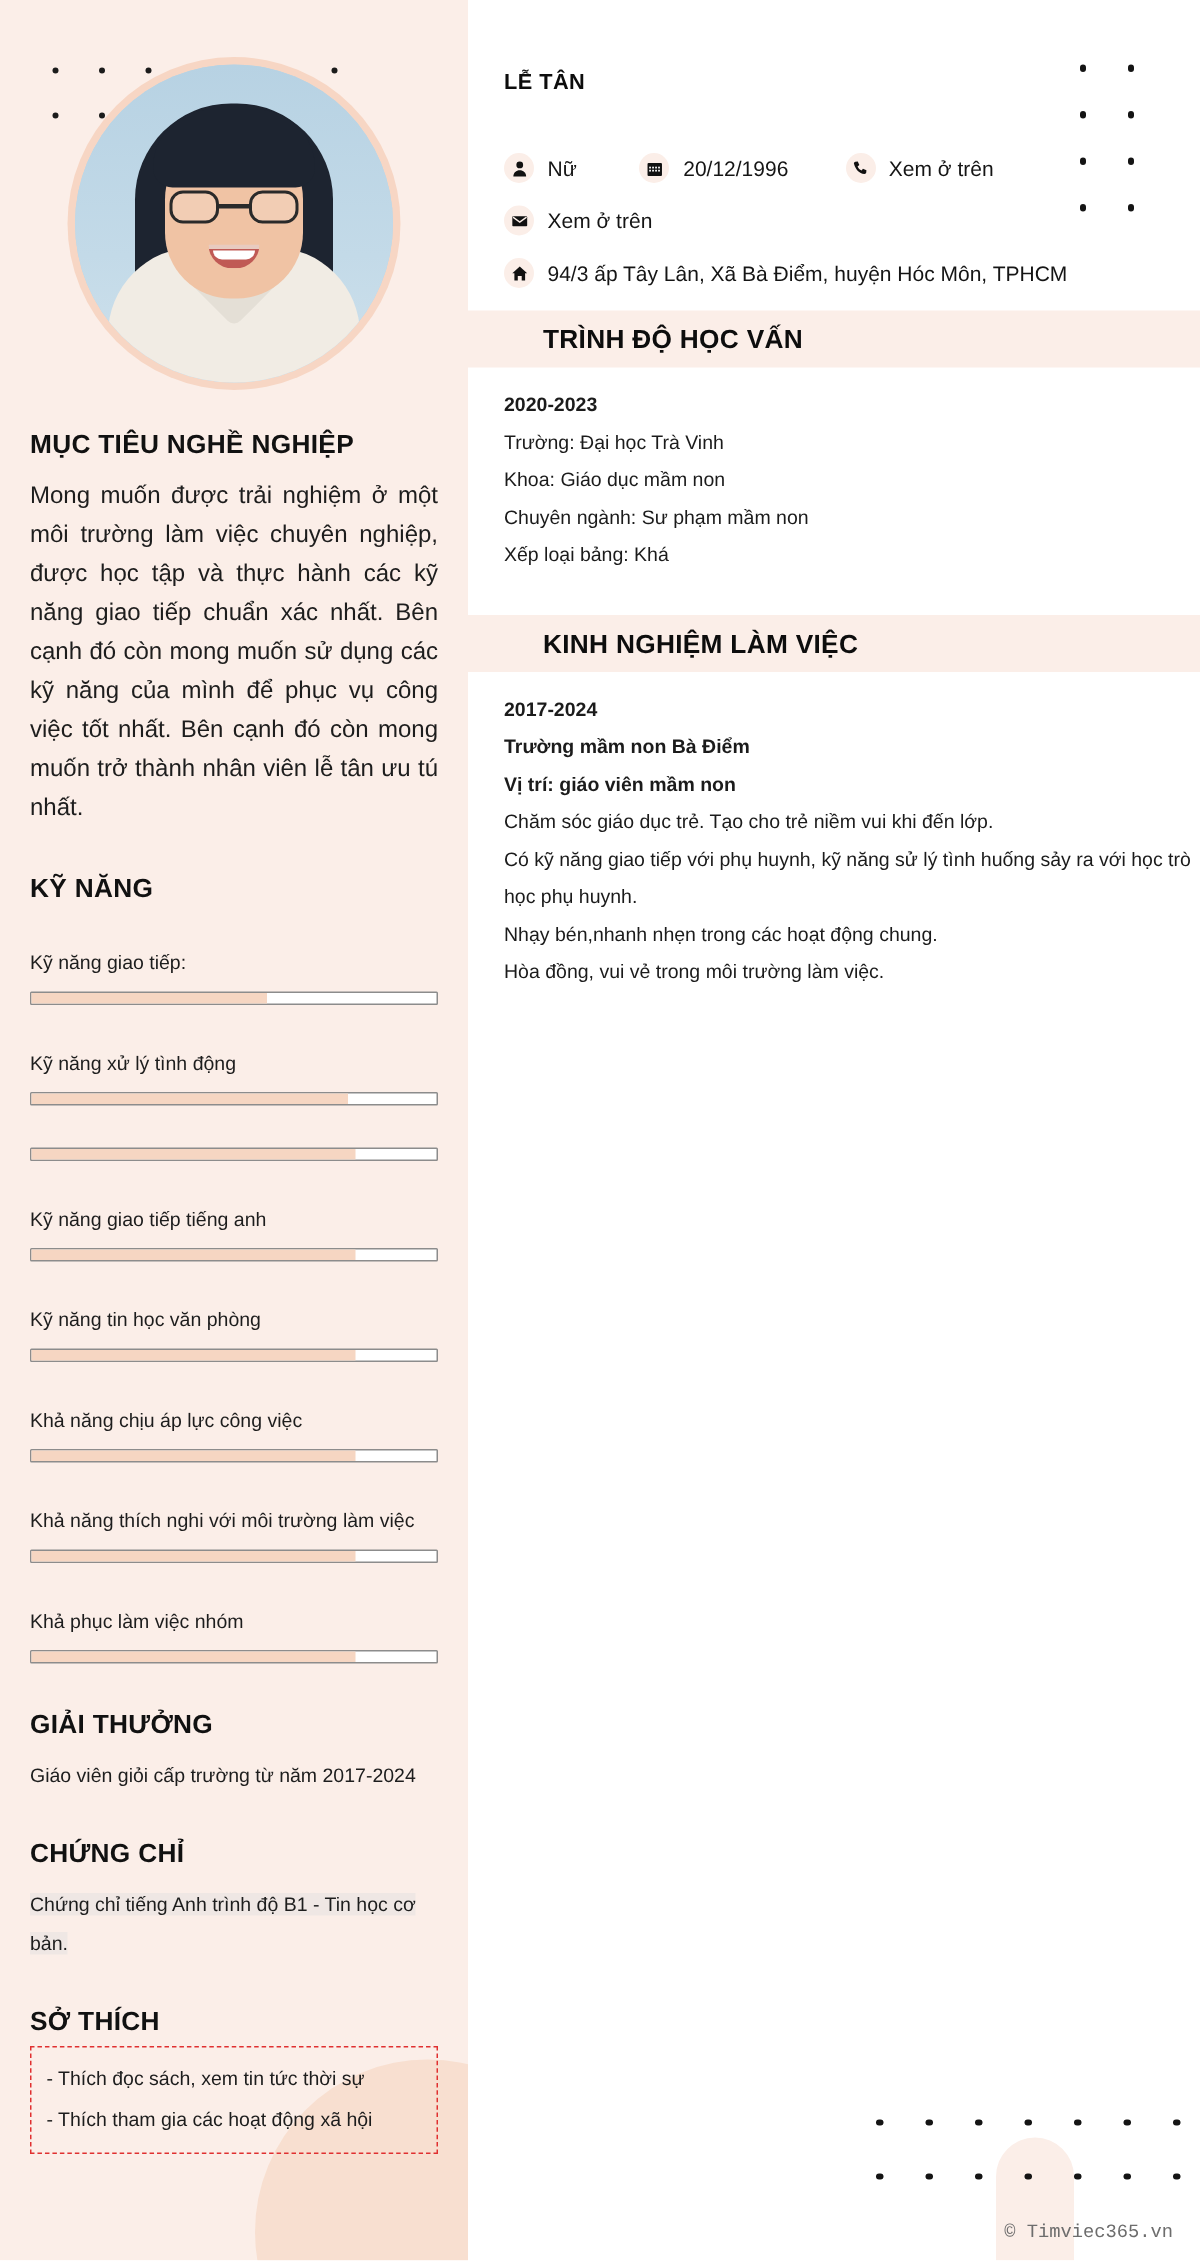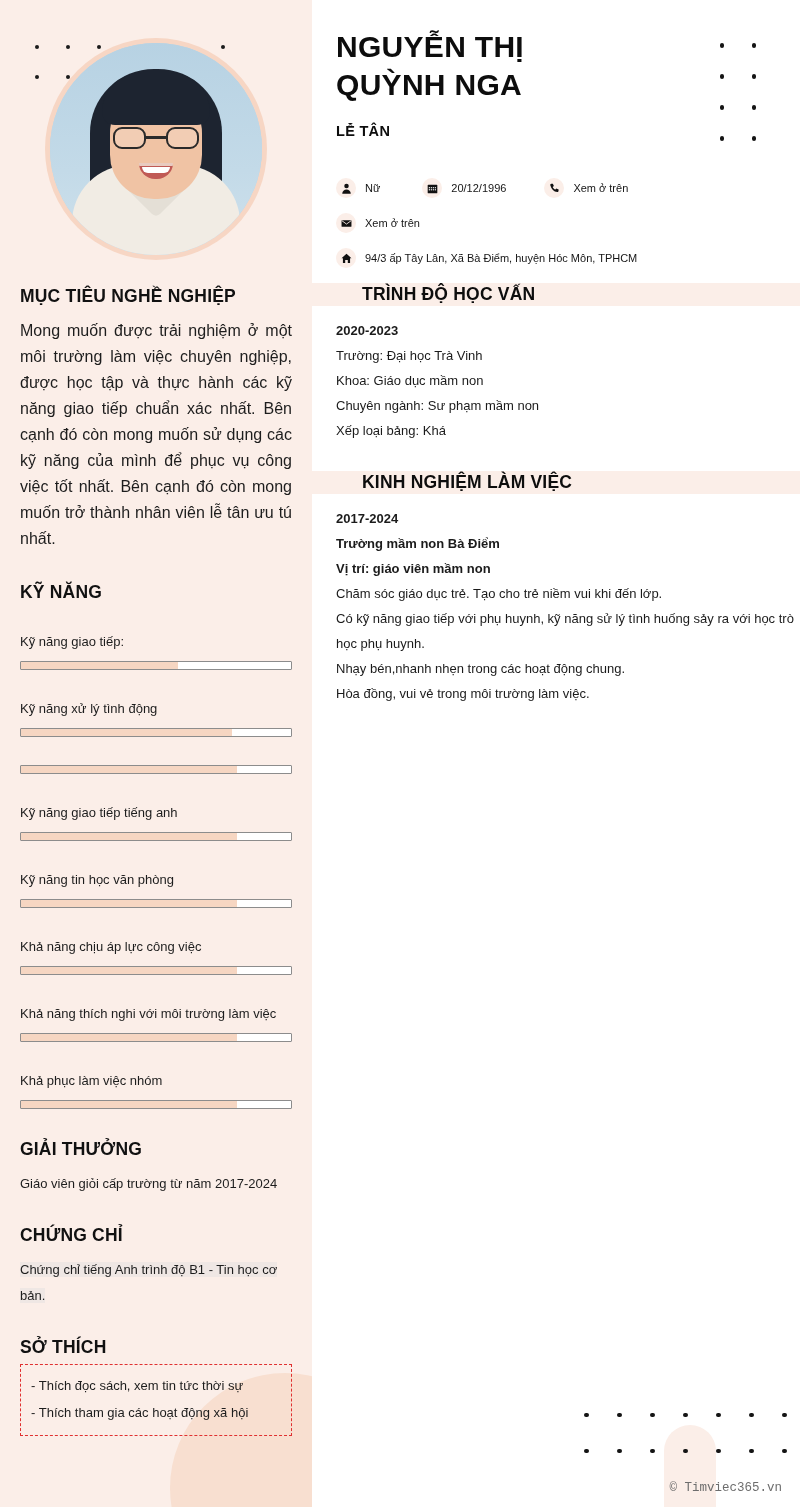--- a/index.html
+++ b/index.html
@@ -222,30 +222,30 @@
     border-radius: 50%;
     background: #fbeee8;
     display: inline-flex;
     align-items: center;
     justify-content: center;
     flex: 0 0 auto;
     margin-right: 9px;
   }
   .ci svg { display: block; }
   .contact-text {
-    font-size: 11px;
+    font-size: 14px;
     color: #151515;
     white-space: nowrap;
   }
   .gap-1 { width: 42px; flex: 0 0 auto; }
   .gap-2 { width: 38px; flex: 0 0 auto; }
 
   .section-bar {
     background: #fbeee8;
-    height: 23px;
+    height: 38px;
     display: flex;
     align-items: center;
     margin-top: 14px;
     margin-left: -24px;
     padding-left: 50px;
     width: 488px;
   }
   .section-bar h2 {
     font-size: 17.5px;
     font-weight: 700;
@@ -412,21 +412,20 @@
       <span class="dot"></span>
       <span class="dot"></span>
       <span class="dot"></span>
       <span class="dot"></span>
       <span class="dot"></span>
       <span class="dot"></span>
       <span class="dot"></span>
       <span class="dot"></span>
     </div>
 
-    <h1 class="name">NGUYỄN THỊ QUỲNH NGA</h1>
     <div class="role">LỄ TÂN</div>
 
     <div class="contact">
 
       <div class="contact-row">
         <span class="ci">
           <svg width="11" height="11" viewBox="0 0 16 16">
               <circle cx="8" cy="4.3" r="3.3" fill="#111"></circle>
               <path d="M1.8 15.5c0-3.6 2.8-6 6.2-6s6.2 2.4 6.2 6z" fill="#111"></path>
             </svg>

